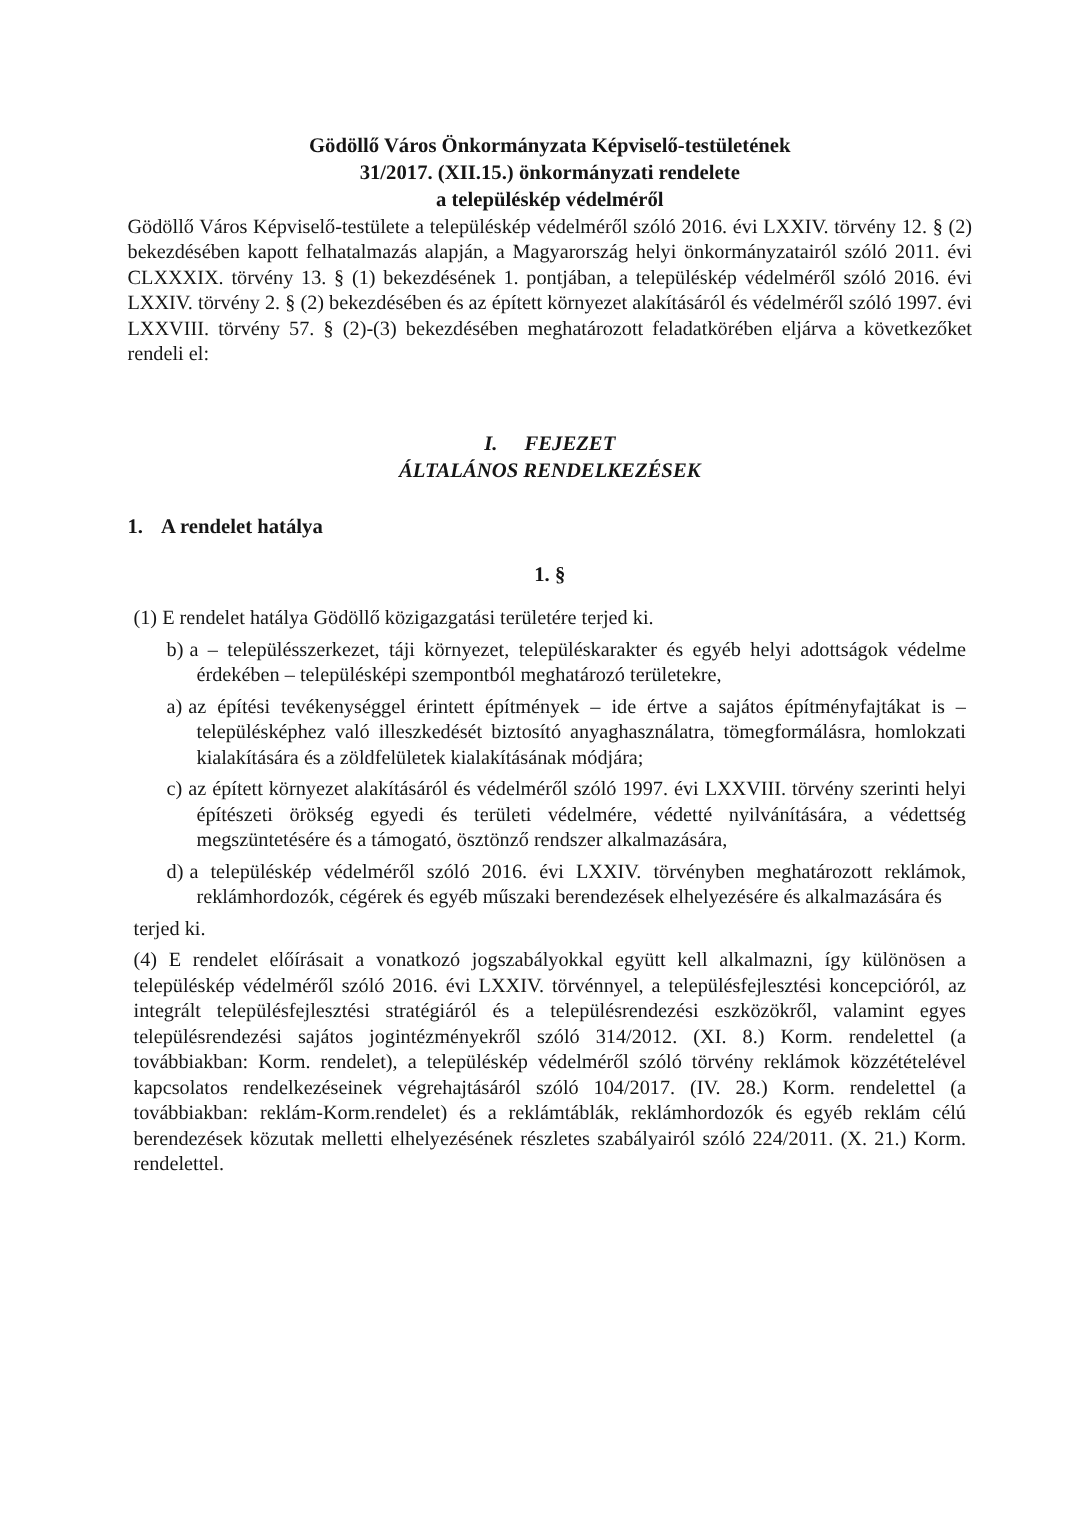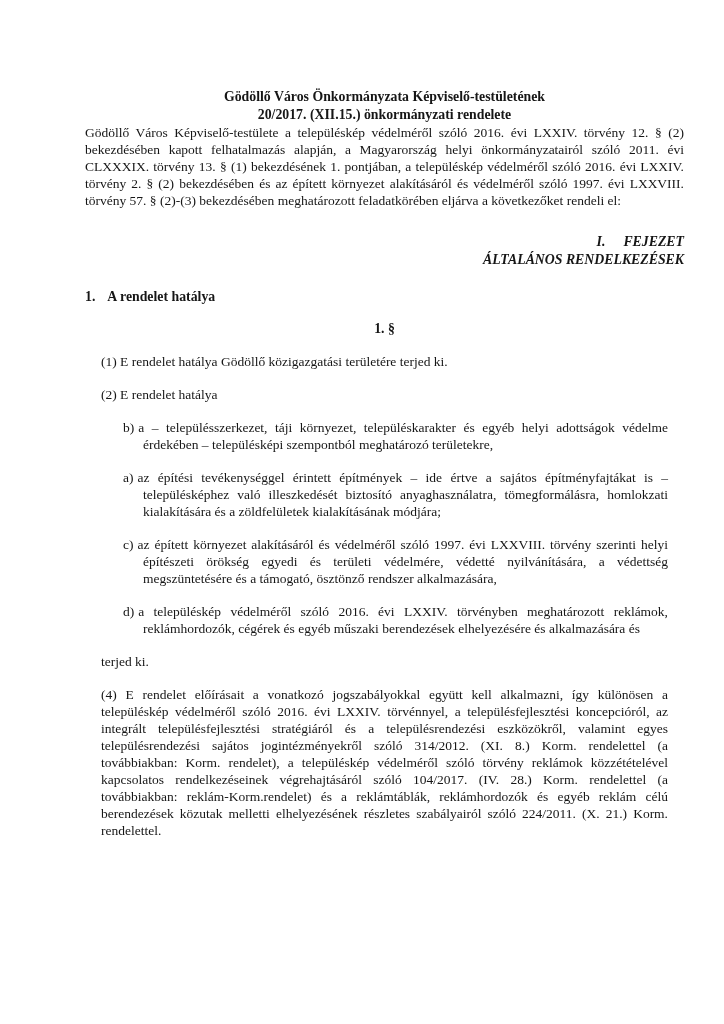--- a/index.html
+++ b/index.html
@@ -11,39 +11,39 @@
     width: 724px;
     height: 1024px;
     font-family: "Liberation Serif", serif;
     color: #161616;
     overflow: hidden;
   }
   .page {
     box-sizing: border-box;
     width: 724px;
     height: 1024px;
-    padding: 88px 40px 0 85px;
+    padding: 88px 76px 0 85px;
     background: #ffffff;
   }
   .doc-title {
     text-align: center;
     font-weight: bold;
     font-size: 13.8px;
     line-height: 18px;
   }
   .doc-title div { white-space: nowrap; }
   .preamble {
     margin-top: 0;
     text-align: justify;
     font-size: 13.5px;
     line-height: 17px;
   }
   .chapter {
-    margin-top: 24px;
-    text-align: right;
+    margin-top: 43px;
+    text-align: center;
     font-weight: bold;
     font-style: italic;
     font-size: 13.8px;
     line-height: 17.5px;
   }
   .chapter .num { margin-right: 18px; }
   .section-title {
     margin-top: 20px;
     text-align: left;
     font-weight: bold;
@@ -57,59 +57,59 @@
     font-weight: bold;
     font-size: 13.8px;
     line-height: 17px;
   }
   .body-text {
     margin-top: 12px;
     font-size: 13.5px;
     line-height: 17px;
   }
   .body-text p {
-    margin: 16px;
+    margin: 4px;
     text-align: justify;
   }
   .list-item {
     margin: 0;
     padding-left: 42px;
     text-indent: -20px;
     text-align: justify;
   }
   .item-label { margin-right: 4px; }
 </style>
 </head>
 <body>
 
 <div class="page">
 
   <div class="doc-title">
     <div>Gödöllő Város Önkormányzata Képviselő-testületének</div>
-    <div>20/2017. (XII.15.) önkormányzati rendelete</div>
+    <div>31/2017. (XII.15.) önkormányzati rendelete</div>
+    <div>a településkép védelméről</div>
   </div>
 
   <p class="preamble">Gödöllő Város Képviselő-testülete a településkép védelméről szóló 2016. évi LXXIV. törvény 12. § (2) bekezdésében kapott felhatalmazás alapján, a Magyarország helyi önkormányzatairól szóló 2011. évi CLXXXIX. törvény 13. § (1) bekezdésének 1. pontjában, a településkép védelméről szóló 2016. évi LXXIV. törvény 2. § (2) bekezdésében és az épített környezet alakításáról és védelméről szóló 1997. évi LXXVIII. törvény 57. § (2)-(3) bekezdésében meghatározott feladatkörében eljárva a következőket rendeli el:</p>
 
   <div class="chapter">
     <div>
       <span class="num">I.</span><span>FEJEZET</span>
     </div>
     <div>ÁLTALÁNOS RENDELKEZÉSEK</div>
   </div>
 
   <div class="section-title">
     <span class="num">1.</span><span>A rendelet hatálya</span>
   </div>
 
   <div class="article-no">1. §</div>
 
   <div class="body-text">
     <p>(1) E rendelet hatálya Gödöllő közigazgatási területére terjed ki.</p>
-    <p>(2) E rendelet hatálya</p>
 
     <p class="list-item">
       <span class="item-label">b)</span><span>a – településszerkezet, táji környezet, településkarakter és egyéb helyi adottságok védelme érdekében – településképi szempontból meghatározó területekre,</span>
     </p>
     <p class="list-item">
       <span class="item-label">a)</span><span>az építési tevékenységgel érintett építmények – ide értve a sajátos építményfajtákat is – településképhez való illeszkedését biztosító anyaghasználatra, tömegformálásra, homlokzati kialakítására és a zöldfelületek kialakításának módjára;</span>
     </p>
     <p class="list-item">
       <span class="item-label">c)</span><span>az épített környezet alakításáról és védelméről szóló 1997. évi LXXVIII. törvény szerinti helyi építészeti örökség egyedi és területi védelmére, védetté nyilvánítására, a védettség megszüntetésére és a támogató, ösztönző rendszer alkalmazására,</span>
     </p>

